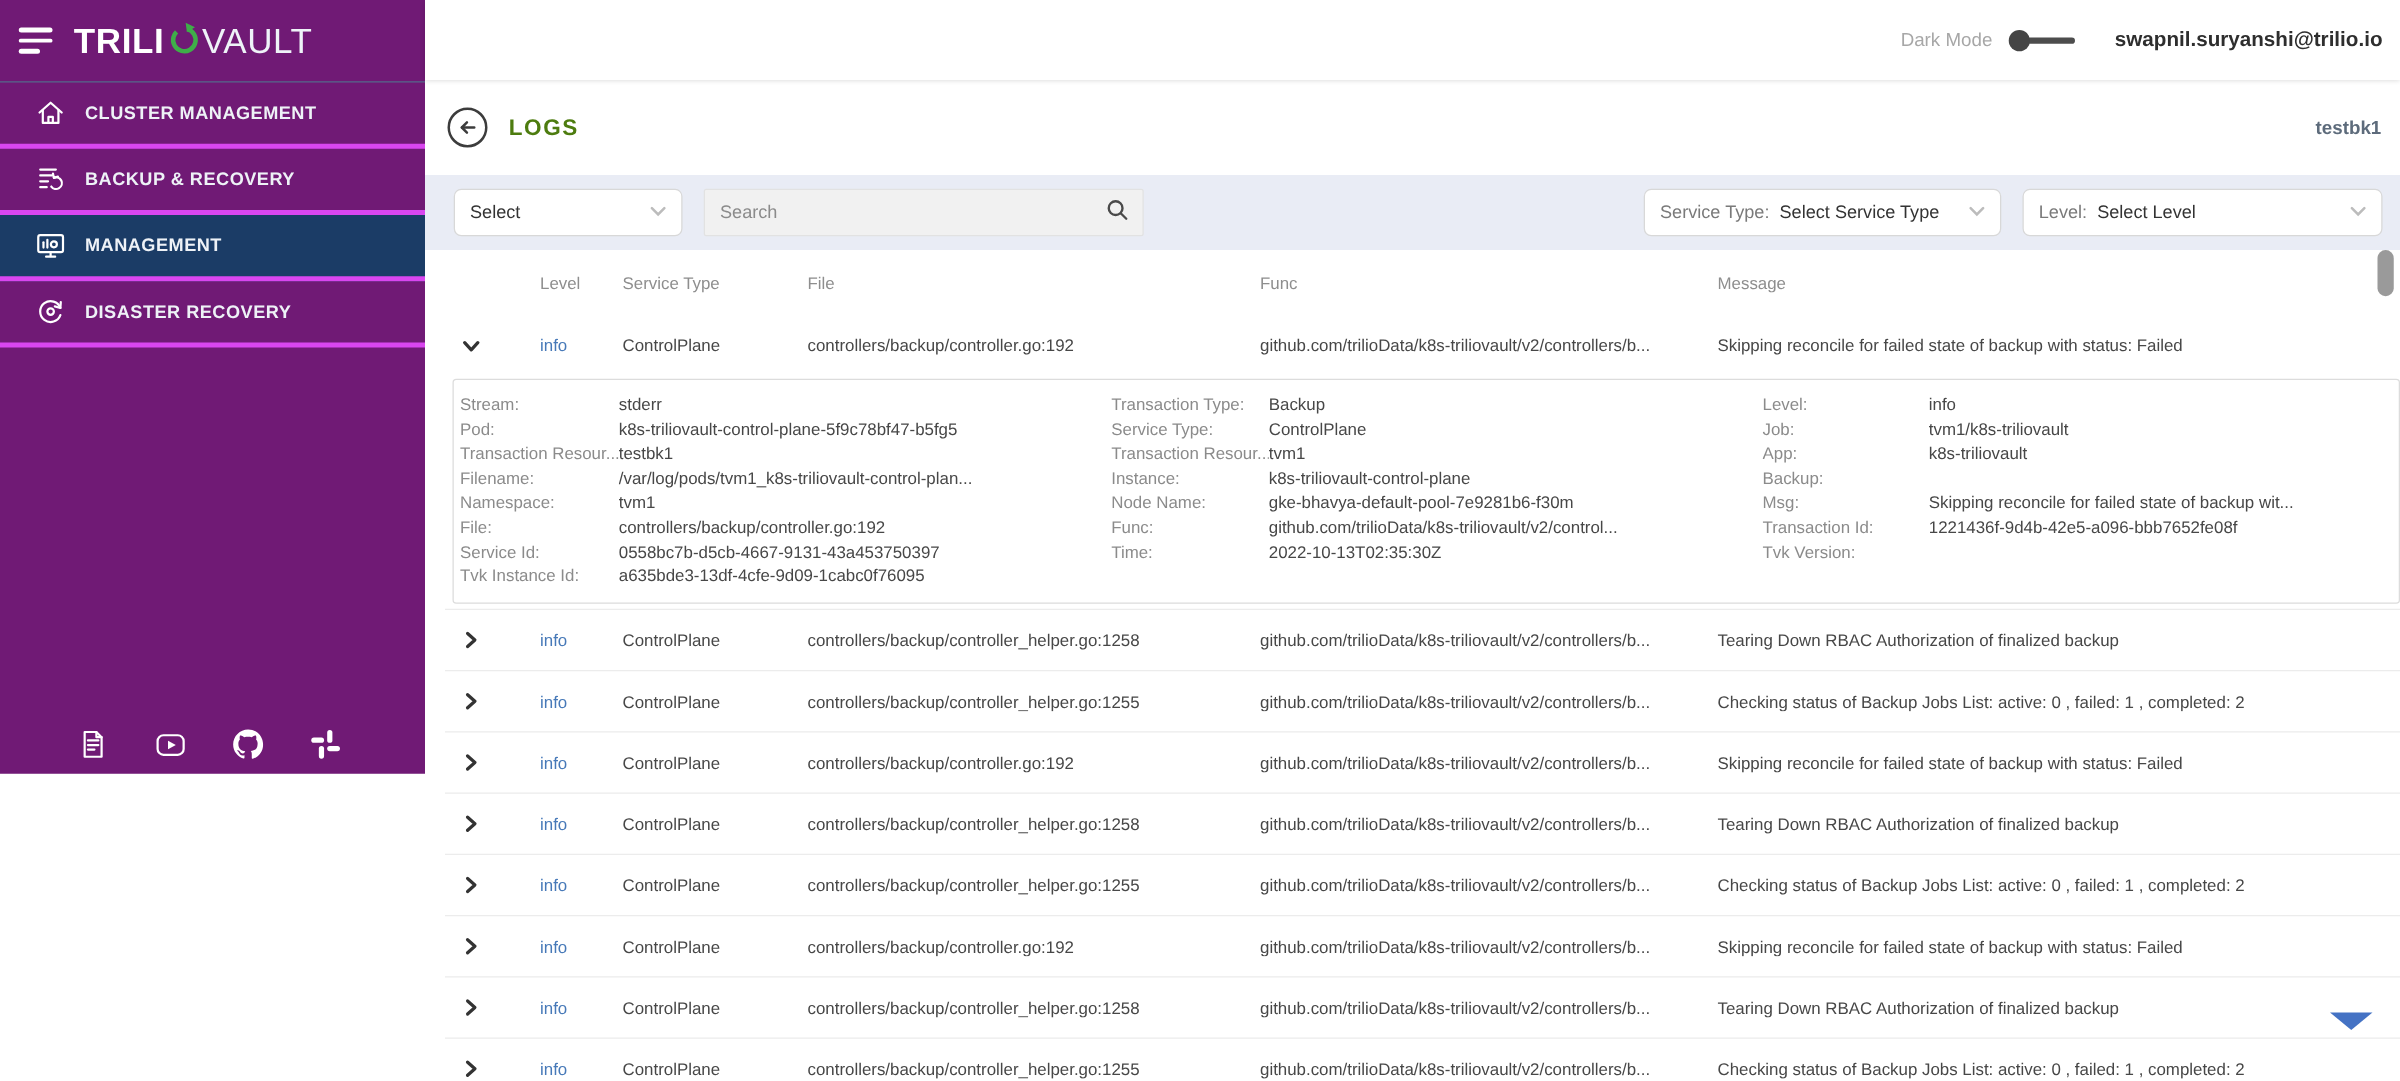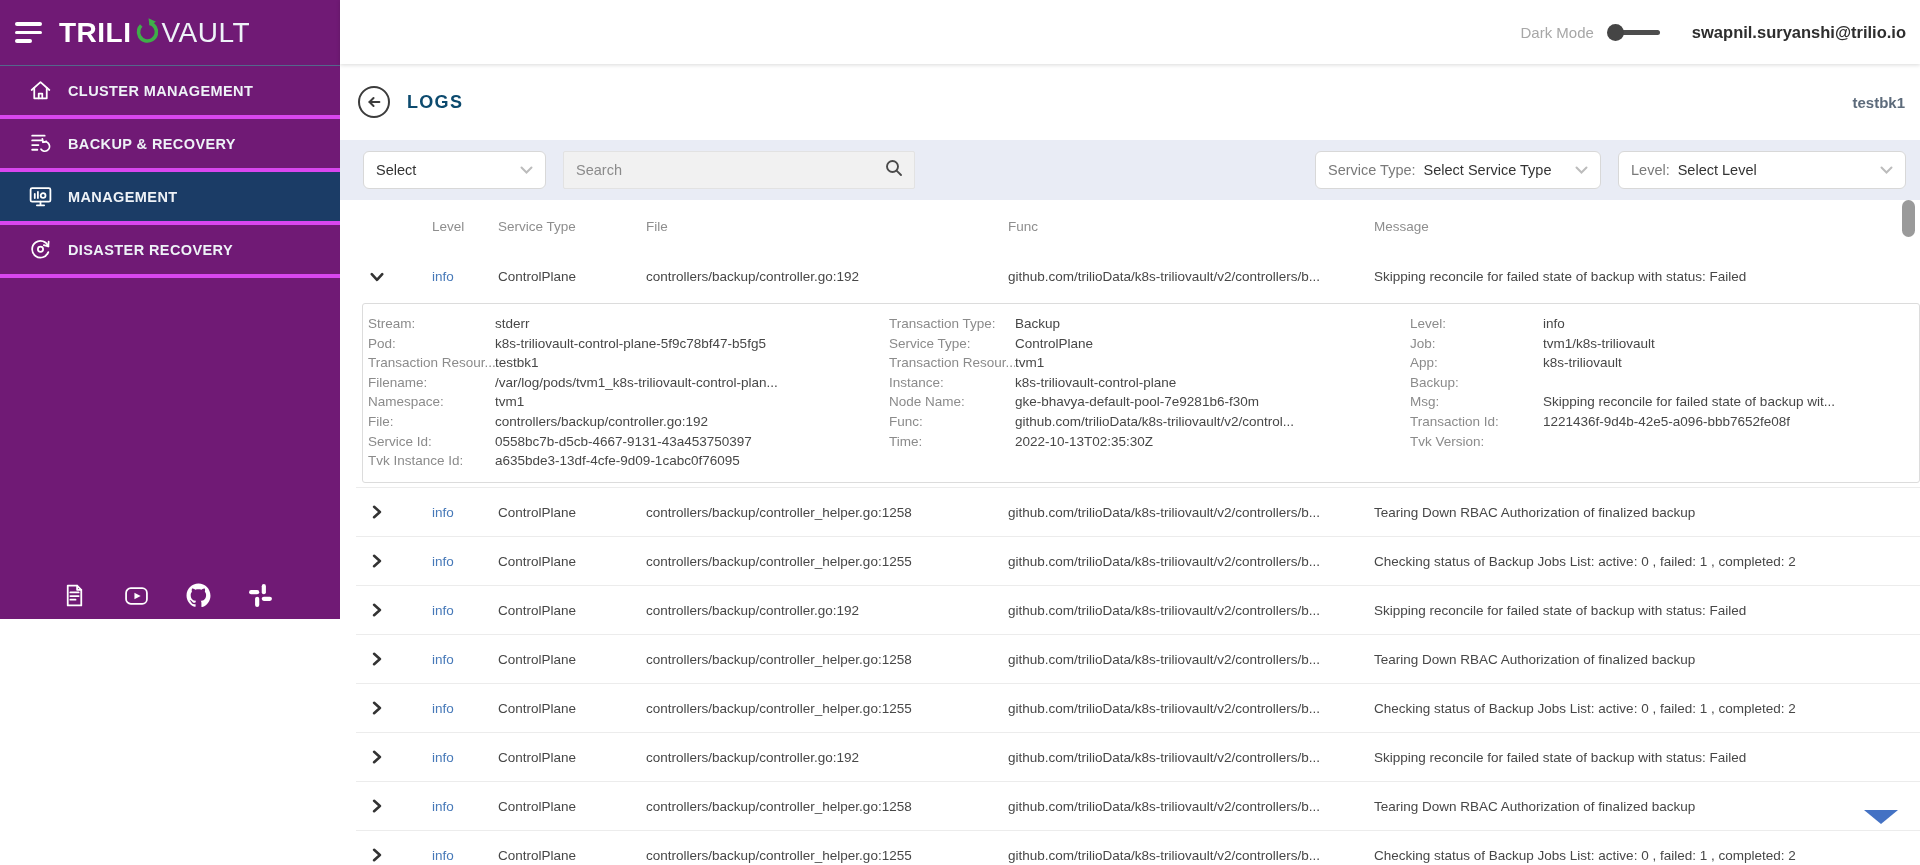--- a/index.html
+++ b/index.html
@@ -38,21 +38,21 @@
     padding-right:14px; box-shadow:0 1px 4px rgba(0,0,0,.15); position:relative; z-index:3; }
   .darkmode-label { color:#a7a7a7; font-size:15px; }
   .toggle { width:53px; height:18px; margin-left:13px; margin-right:32px; position:relative; cursor:pointer; }
   .toggle-track { position:absolute; left:9px; top:6.5px; right:0; height:5px; background:#4d4d4d; border-radius:3px; }
   .toggle-knob { position:absolute; left:0; top:0.5px; width:17px; height:17px; border-radius:50%; background:#454545; }
   .user-email { font-weight:bold; font-size:16.5px; color:#2e2e2e; }
 
   .page-header { height:76px; display:flex; align-items:center; padding:0 15px 0 18px; background:#fff; }
   .back-btn { width:32px; height:32px; border:2px solid #3c3c3c; border-radius:50%;
     display:flex; align-items:center; justify-content:center; cursor:pointer; background:#fff; }
-  .page-title { margin-left:17px; font-size:18px; font-weight:bold; letter-spacing:1.3px; color:#0c4a6e; }
+  .page-title { margin-left:17px; font-size:18px; font-weight:bold; letter-spacing:1.3px; color:#4d7c0f; }
   .ph-spacer { flex:1; }
   .cluster-name { font-weight:bold; font-size:15px; color:#5d6b7b; }
 
   .filter-bar { height:60px; background:#e9ecf5; display:flex; align-items:center; padding:0 14px 0 23px; }
   .dd-box { height:38px; background:#fff; border:1px solid #d8d8d8; border-radius:6px;
     display:flex; align-items:center; padding:0 12px; font-size:14.5px; color:#333; cursor:pointer; }
   .dd-select { width:183px; }
   .dd-label { color:#7a7a7a; margin-right:8px; }
   .dd-value { flex:1; white-space:nowrap; overflow:hidden; }
   .dd-chevron { flex-shrink:0; margin-left:6px; }

